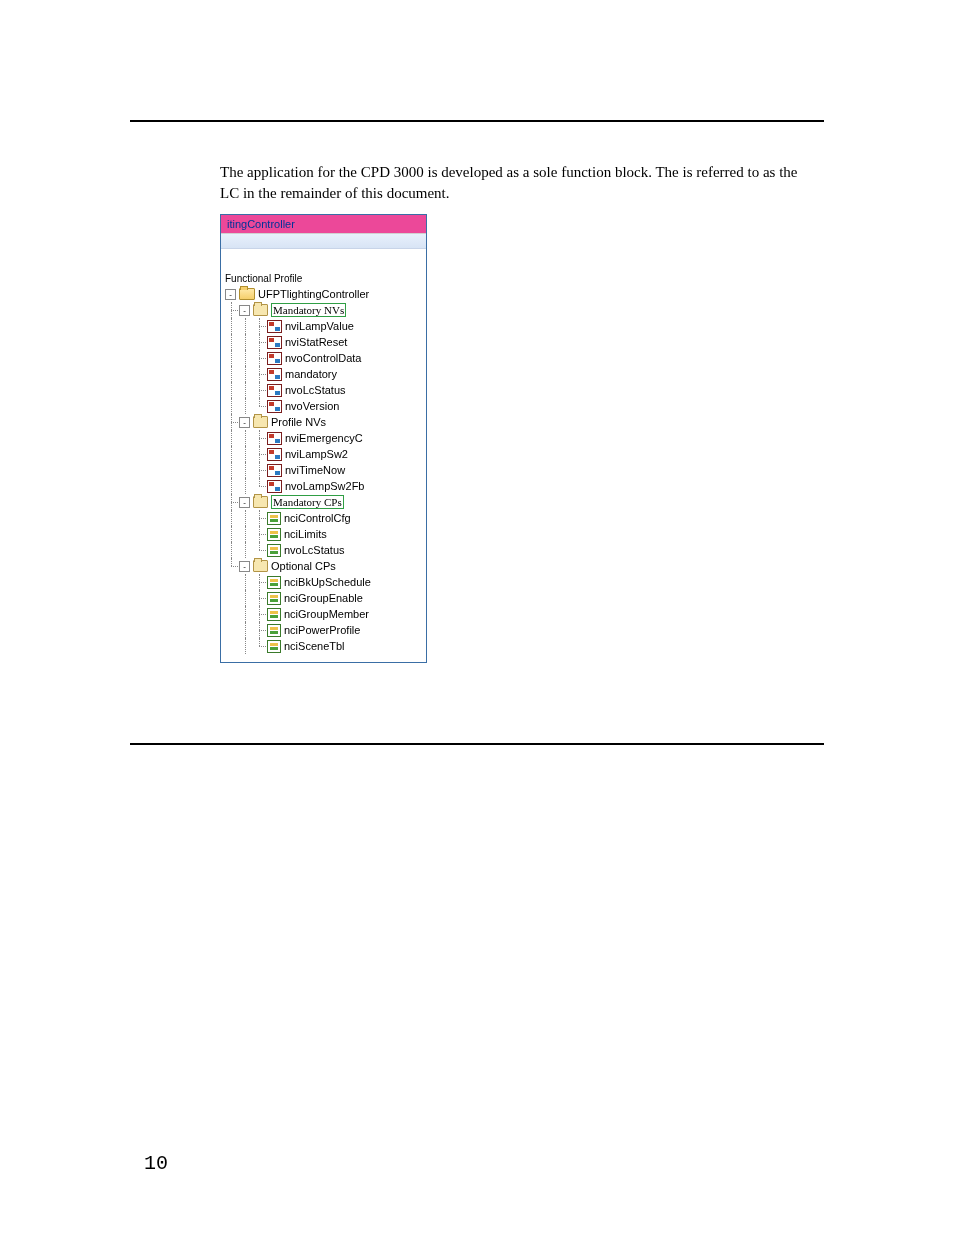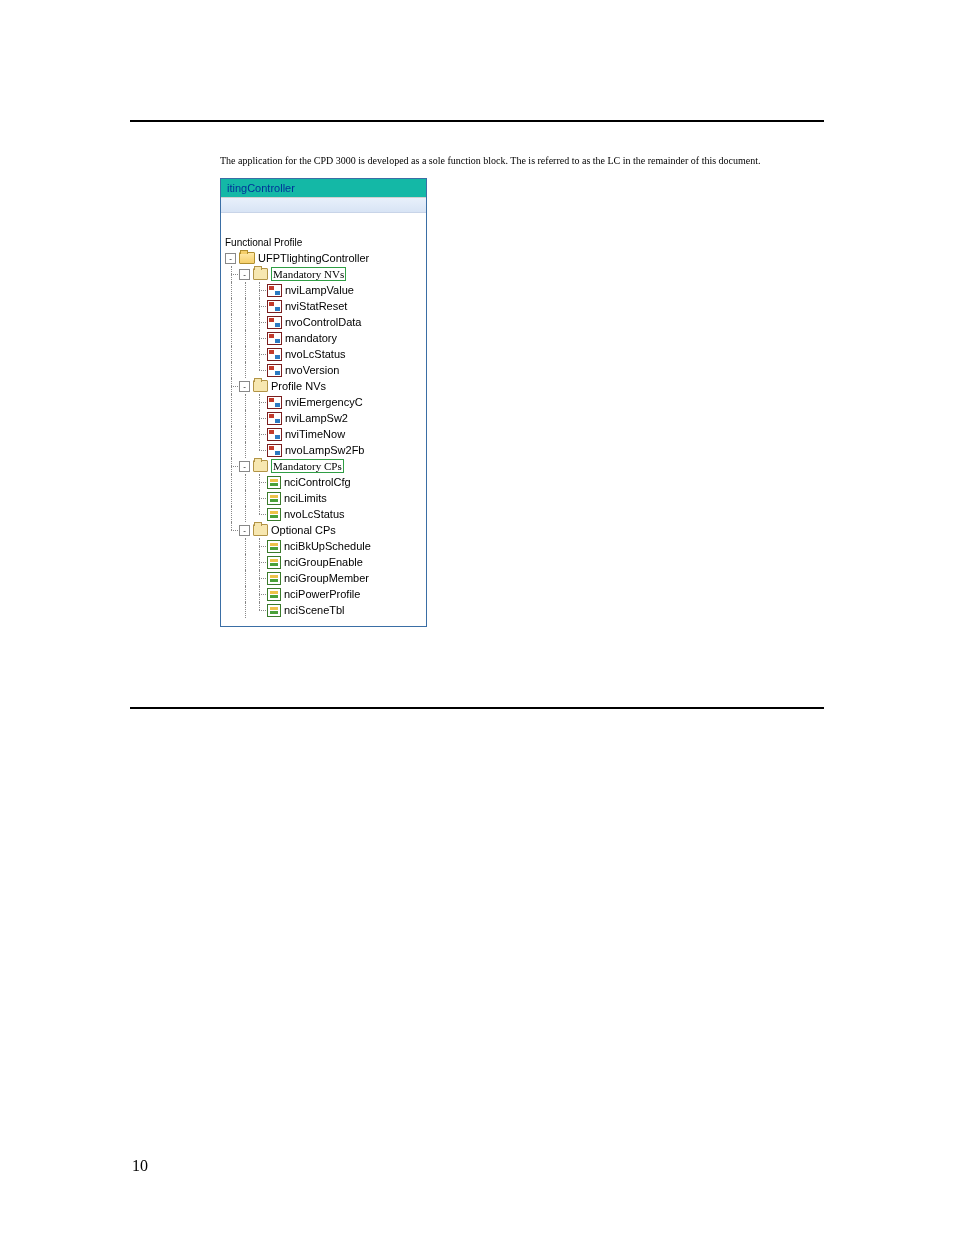--- a/index.html
+++ b/index.html
@@ -16,52 +16,53 @@
     width: 954px;
     min-height: 1235px;
     position: relative;
   }
   hr.rule {
     border: none;
     border-top: 2px solid #000;
     margin: 0;
   }
   .para {
-    font-size: 10px;
+    font-size: 15px;
     line-height: 1.4;
-    margin: 32px 0 10px 90px;
+    margin: 40px 0 10px 90px;
     width: 600px;
   }
   .para2 {
     font-size: 15px;
     line-height: 1.4;
     margin: 30px 0 10px 90px;
     width: 600px;
   }
   .page-num {
     position: absolute;
     bottom: 60px;
-    left: 132px;
-    font-size: 16px;
+    left: 144px;
+    font-size: 20px;
+    font-family: Liberation Mono, monospace;
   }
 
   
   .tree-panel {
     margin: 10px 0 80px 90px;
     width: 205px;
     border: 1px solid #3a6ea5;
     font-family: Tahoma, Arial, sans-serif;
     font-size: 11px;
     background: #fff;
     color: #000;
   }
   .tree-title {
     padding: 3px 6px;
     color: #003399;
-    background: #14b8a6;
+    background: #ec4899;
     border-bottom: 1px solid #d0d0d0;
   }
   .tree-stripe {
     height: 14px;
     background: linear-gradient(#e8f0fb, #d8e4f5);
     border-bottom: 1px solid #c8d4e8;
   }
   .tree-blank {
     height: 18px;
   }

